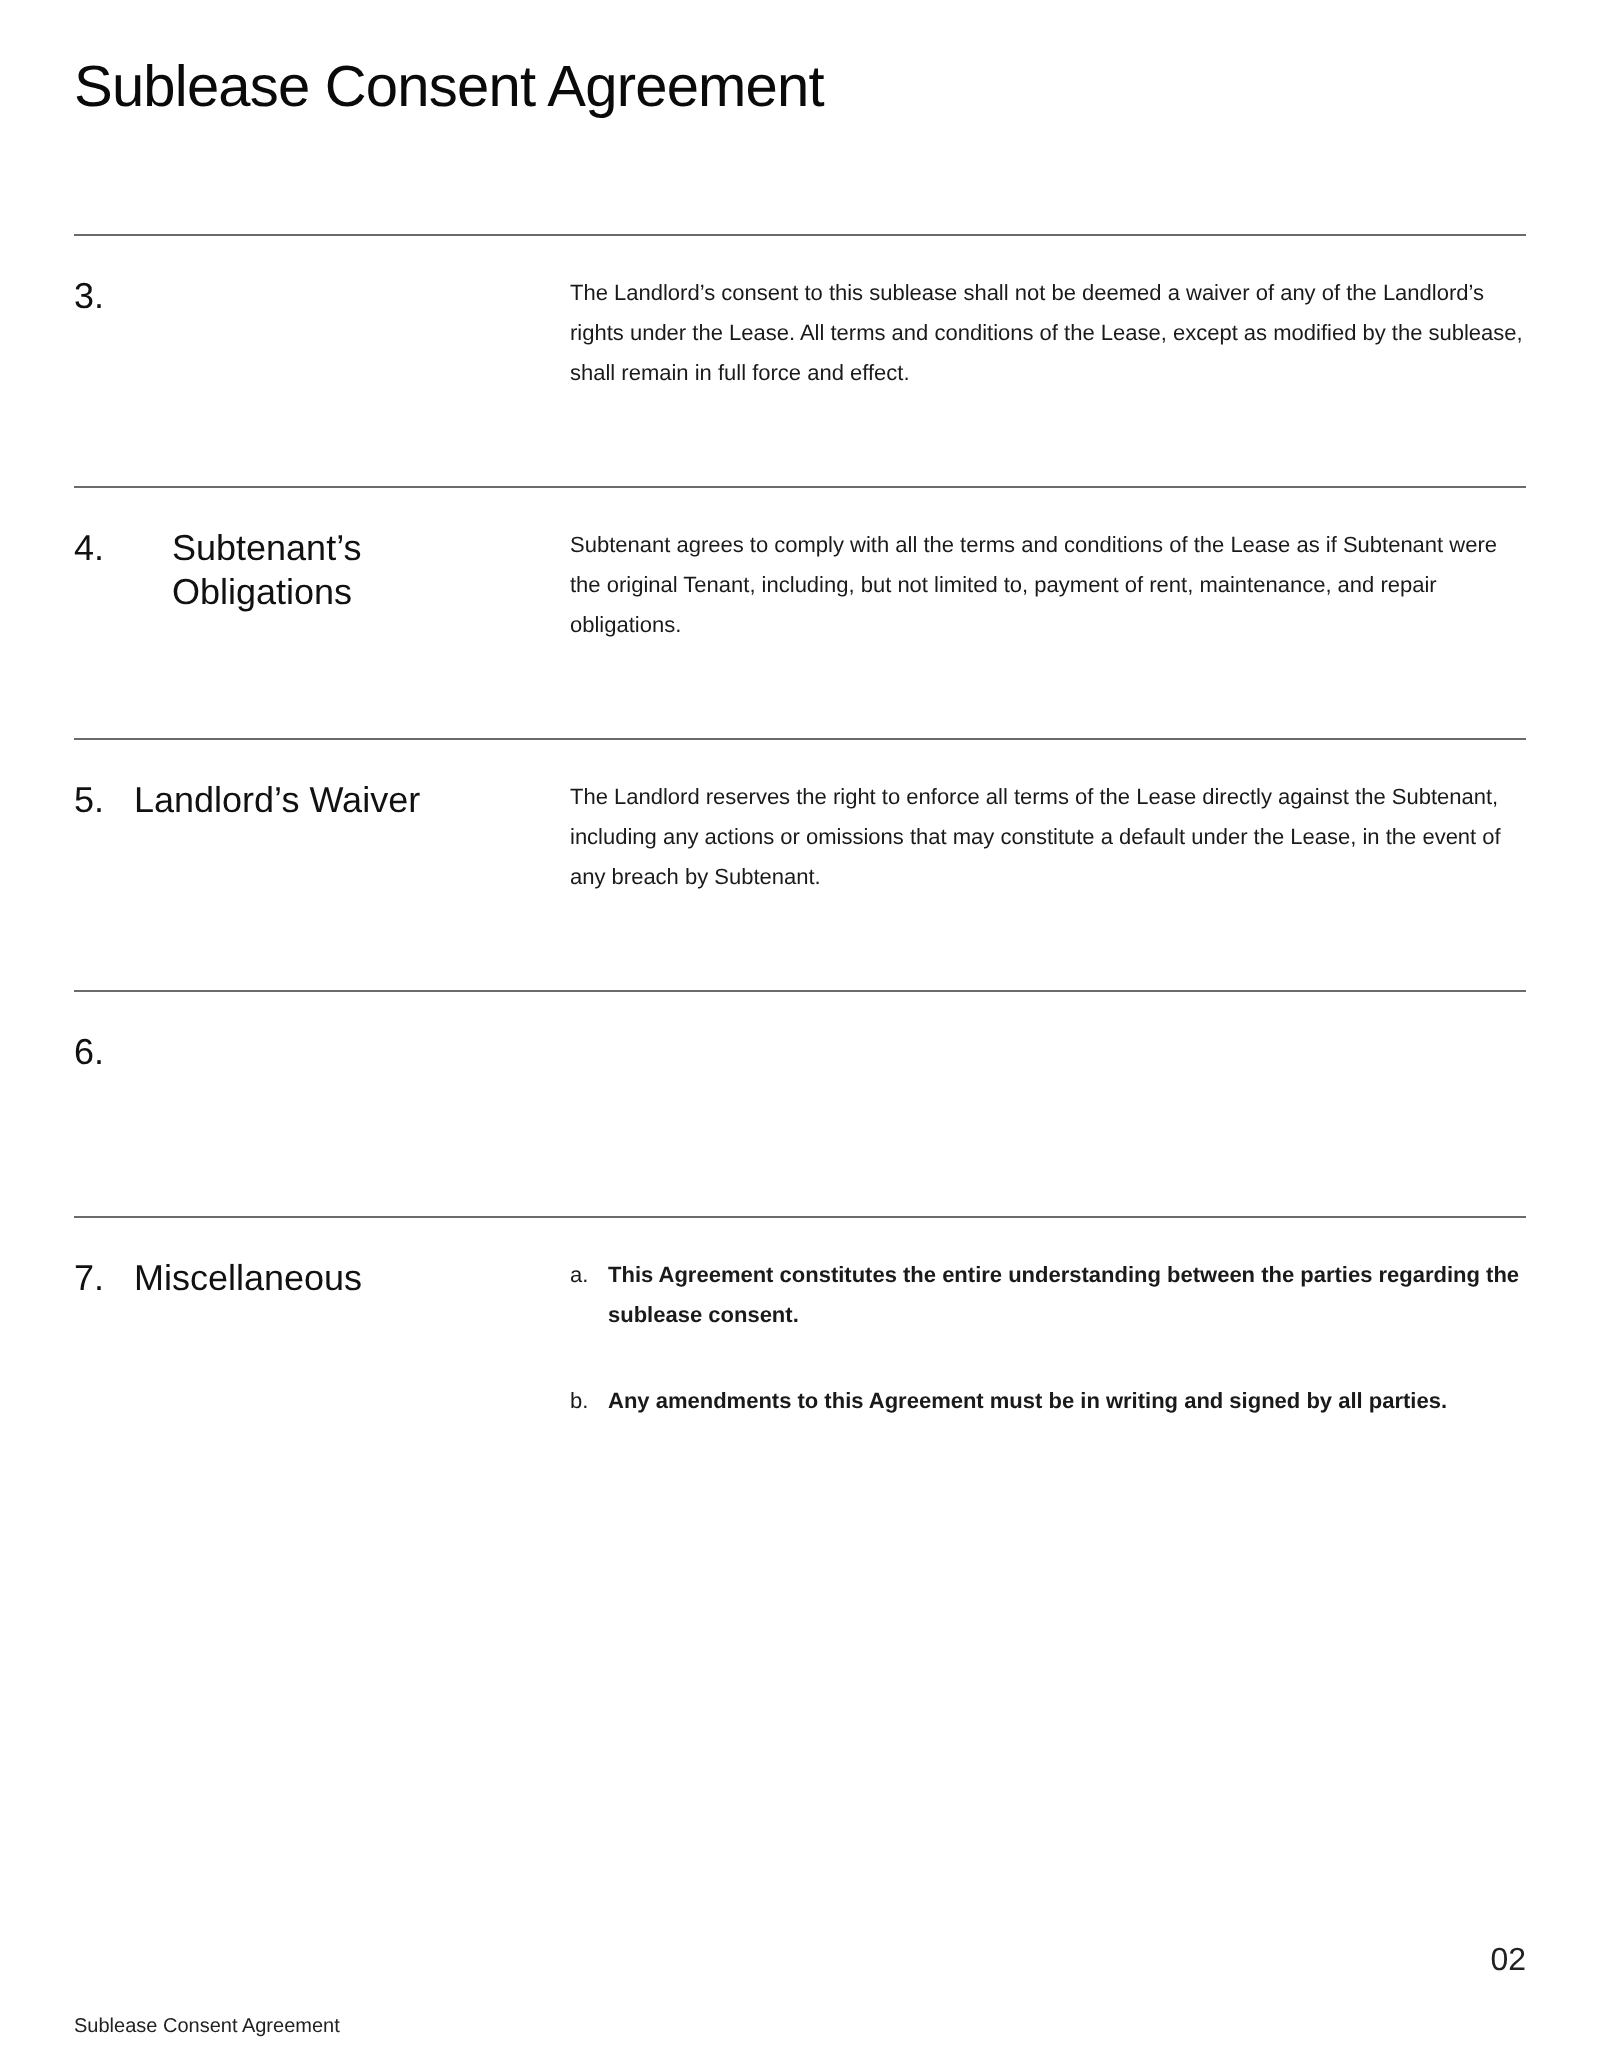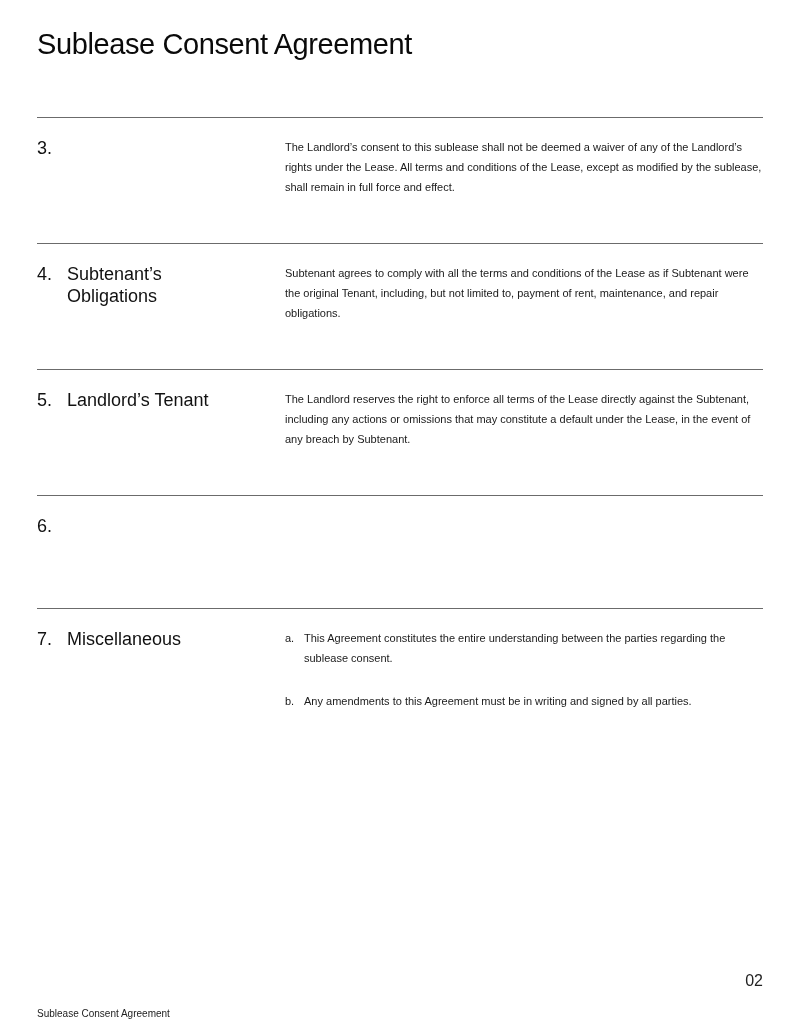--- a/index.html
+++ b/index.html
@@ -22,21 +22,21 @@
       display: flex;
     }
     .sec-num { width: 30px; flex: none; }
     .sec-title { flex: 1; }
     .sec-body {
       position: absolute; left: 248px; top: 19px; width: 480px;
       font-size: 11px; line-height: 20px; color: #1a1a1a;
     }
     .list-item { display: flex; margin-bottom: 23px; }
     .list-marker { width: 19px; flex: none; }
-    .list-text { flex: 1; }
+    .list-text { flex: 1; font-weight: bold; }
     .footer-left {
       position: absolute; left: 37px; top: 1008px; font-size: 10px; color: #222;
     }
     .footer-right {
       position: absolute; right: 37px; top: 972px; font-size: 16px; color: #222;
     }
   </style>
 </head>
 <body>
 
@@ -45,29 +45,29 @@
 <div class="section" style="top:117px; height:126px;">
   <div class="sec-head">
     <span class="sec-num">3.</span>
   </div>
   <div class="sec-body">The Landlord’s consent to this sublease shall not be deemed a waiver of any of the Landlord’s rights under the Lease. All terms and conditions of the Lease, except as modified by the sublease, shall remain in full force and effect.</div>
 </div>
 
 <div class="section" style="top:243px; height:126px;">
   <div class="sec-head">
     <span class="sec-num">4.</span>
-    <span class="sec-title" style="max-width:110px;">Subtenant’s Obligations</span>
+    <span class="sec-title" style="max-width:110px;margin-left:19px;">Subtenant’s Obligations</span>
   </div>
   <div class="sec-body">Subtenant agrees to comply with all the terms and conditions of the Lease as if Subtenant were the original Tenant, including, but not limited to, payment of rent, maintenance, and repair obligations.</div>
 </div>
 
 <div class="section" style="top:369px; height:126px;">
   <div class="sec-head">
     <span class="sec-num">5.</span>
-    <span class="sec-title">Landlord’s Tenant</span>
+    <span class="sec-title">Landlord’s Waiver</span>
   </div>
   <div class="sec-body">The Landlord reserves the right to enforce all terms of the Lease directly against the Subtenant, including any actions or omissions that may constitute a default under the Lease, in the event of any breach by Subtenant.</div>
 </div>
 
 <div class="section" style="top:495px; height:113px;">
   <div class="sec-head">
     <span class="sec-num">6.</span>
   </div>
 </div>
 

